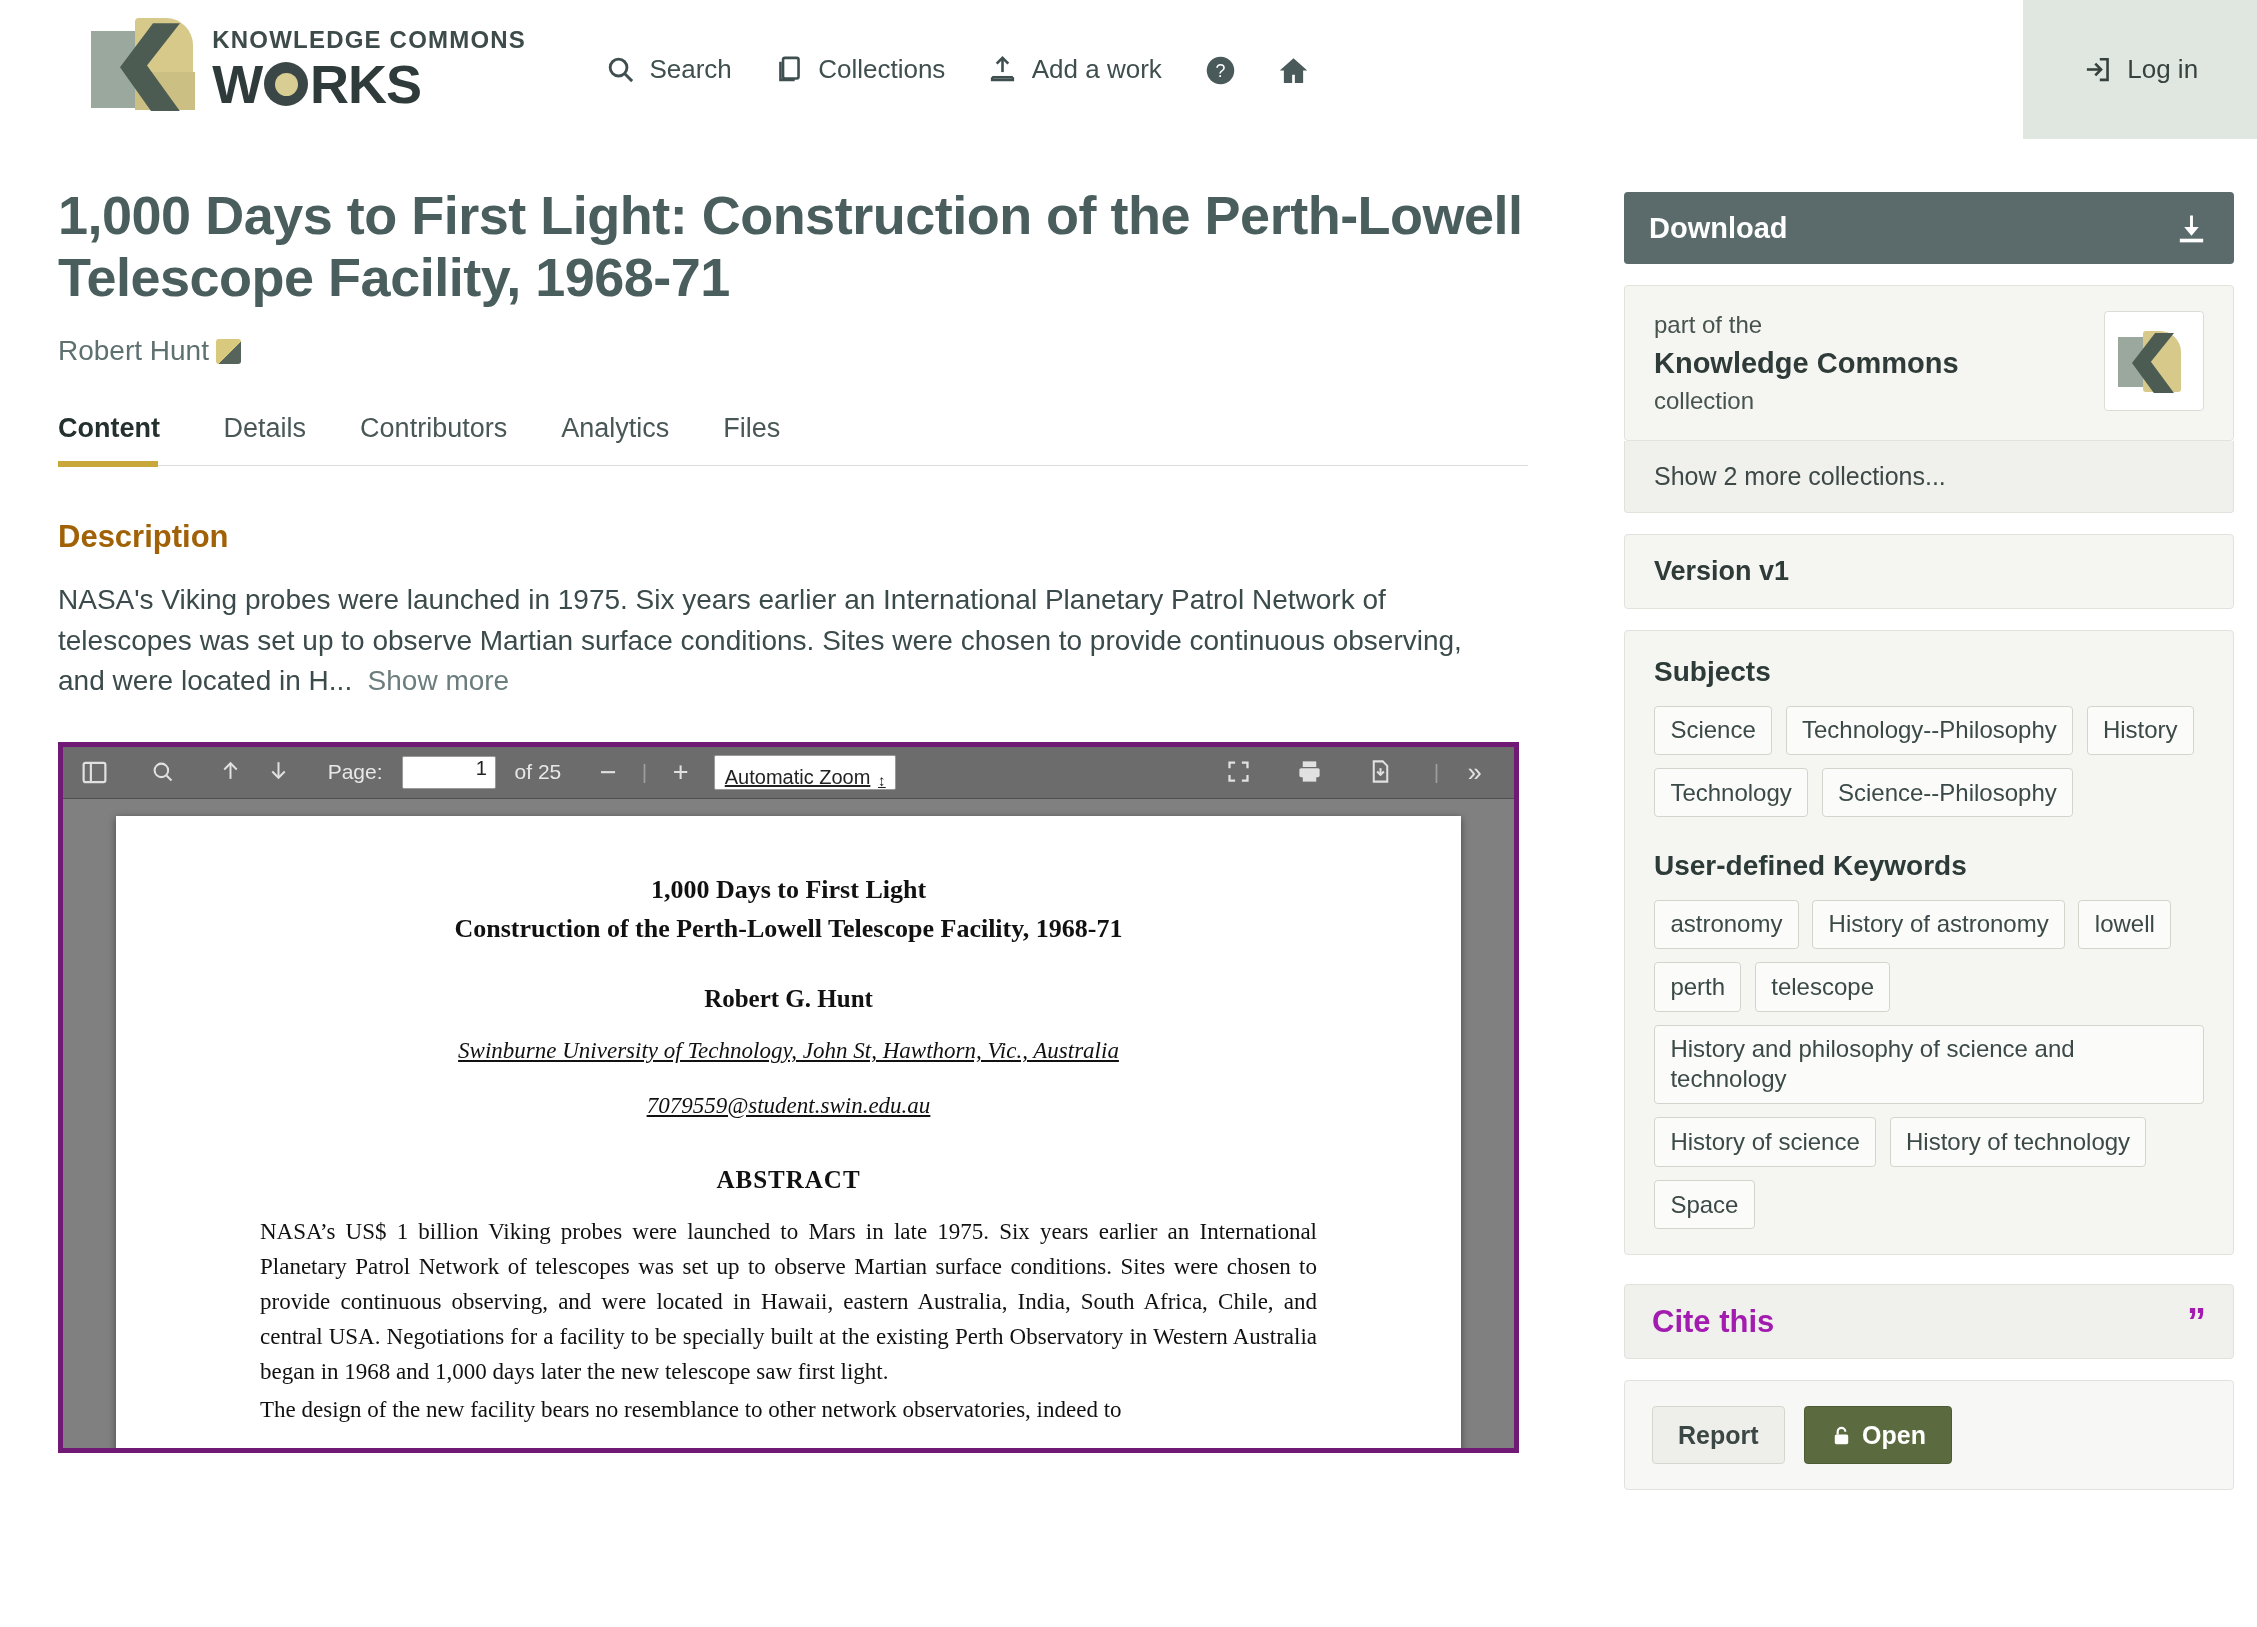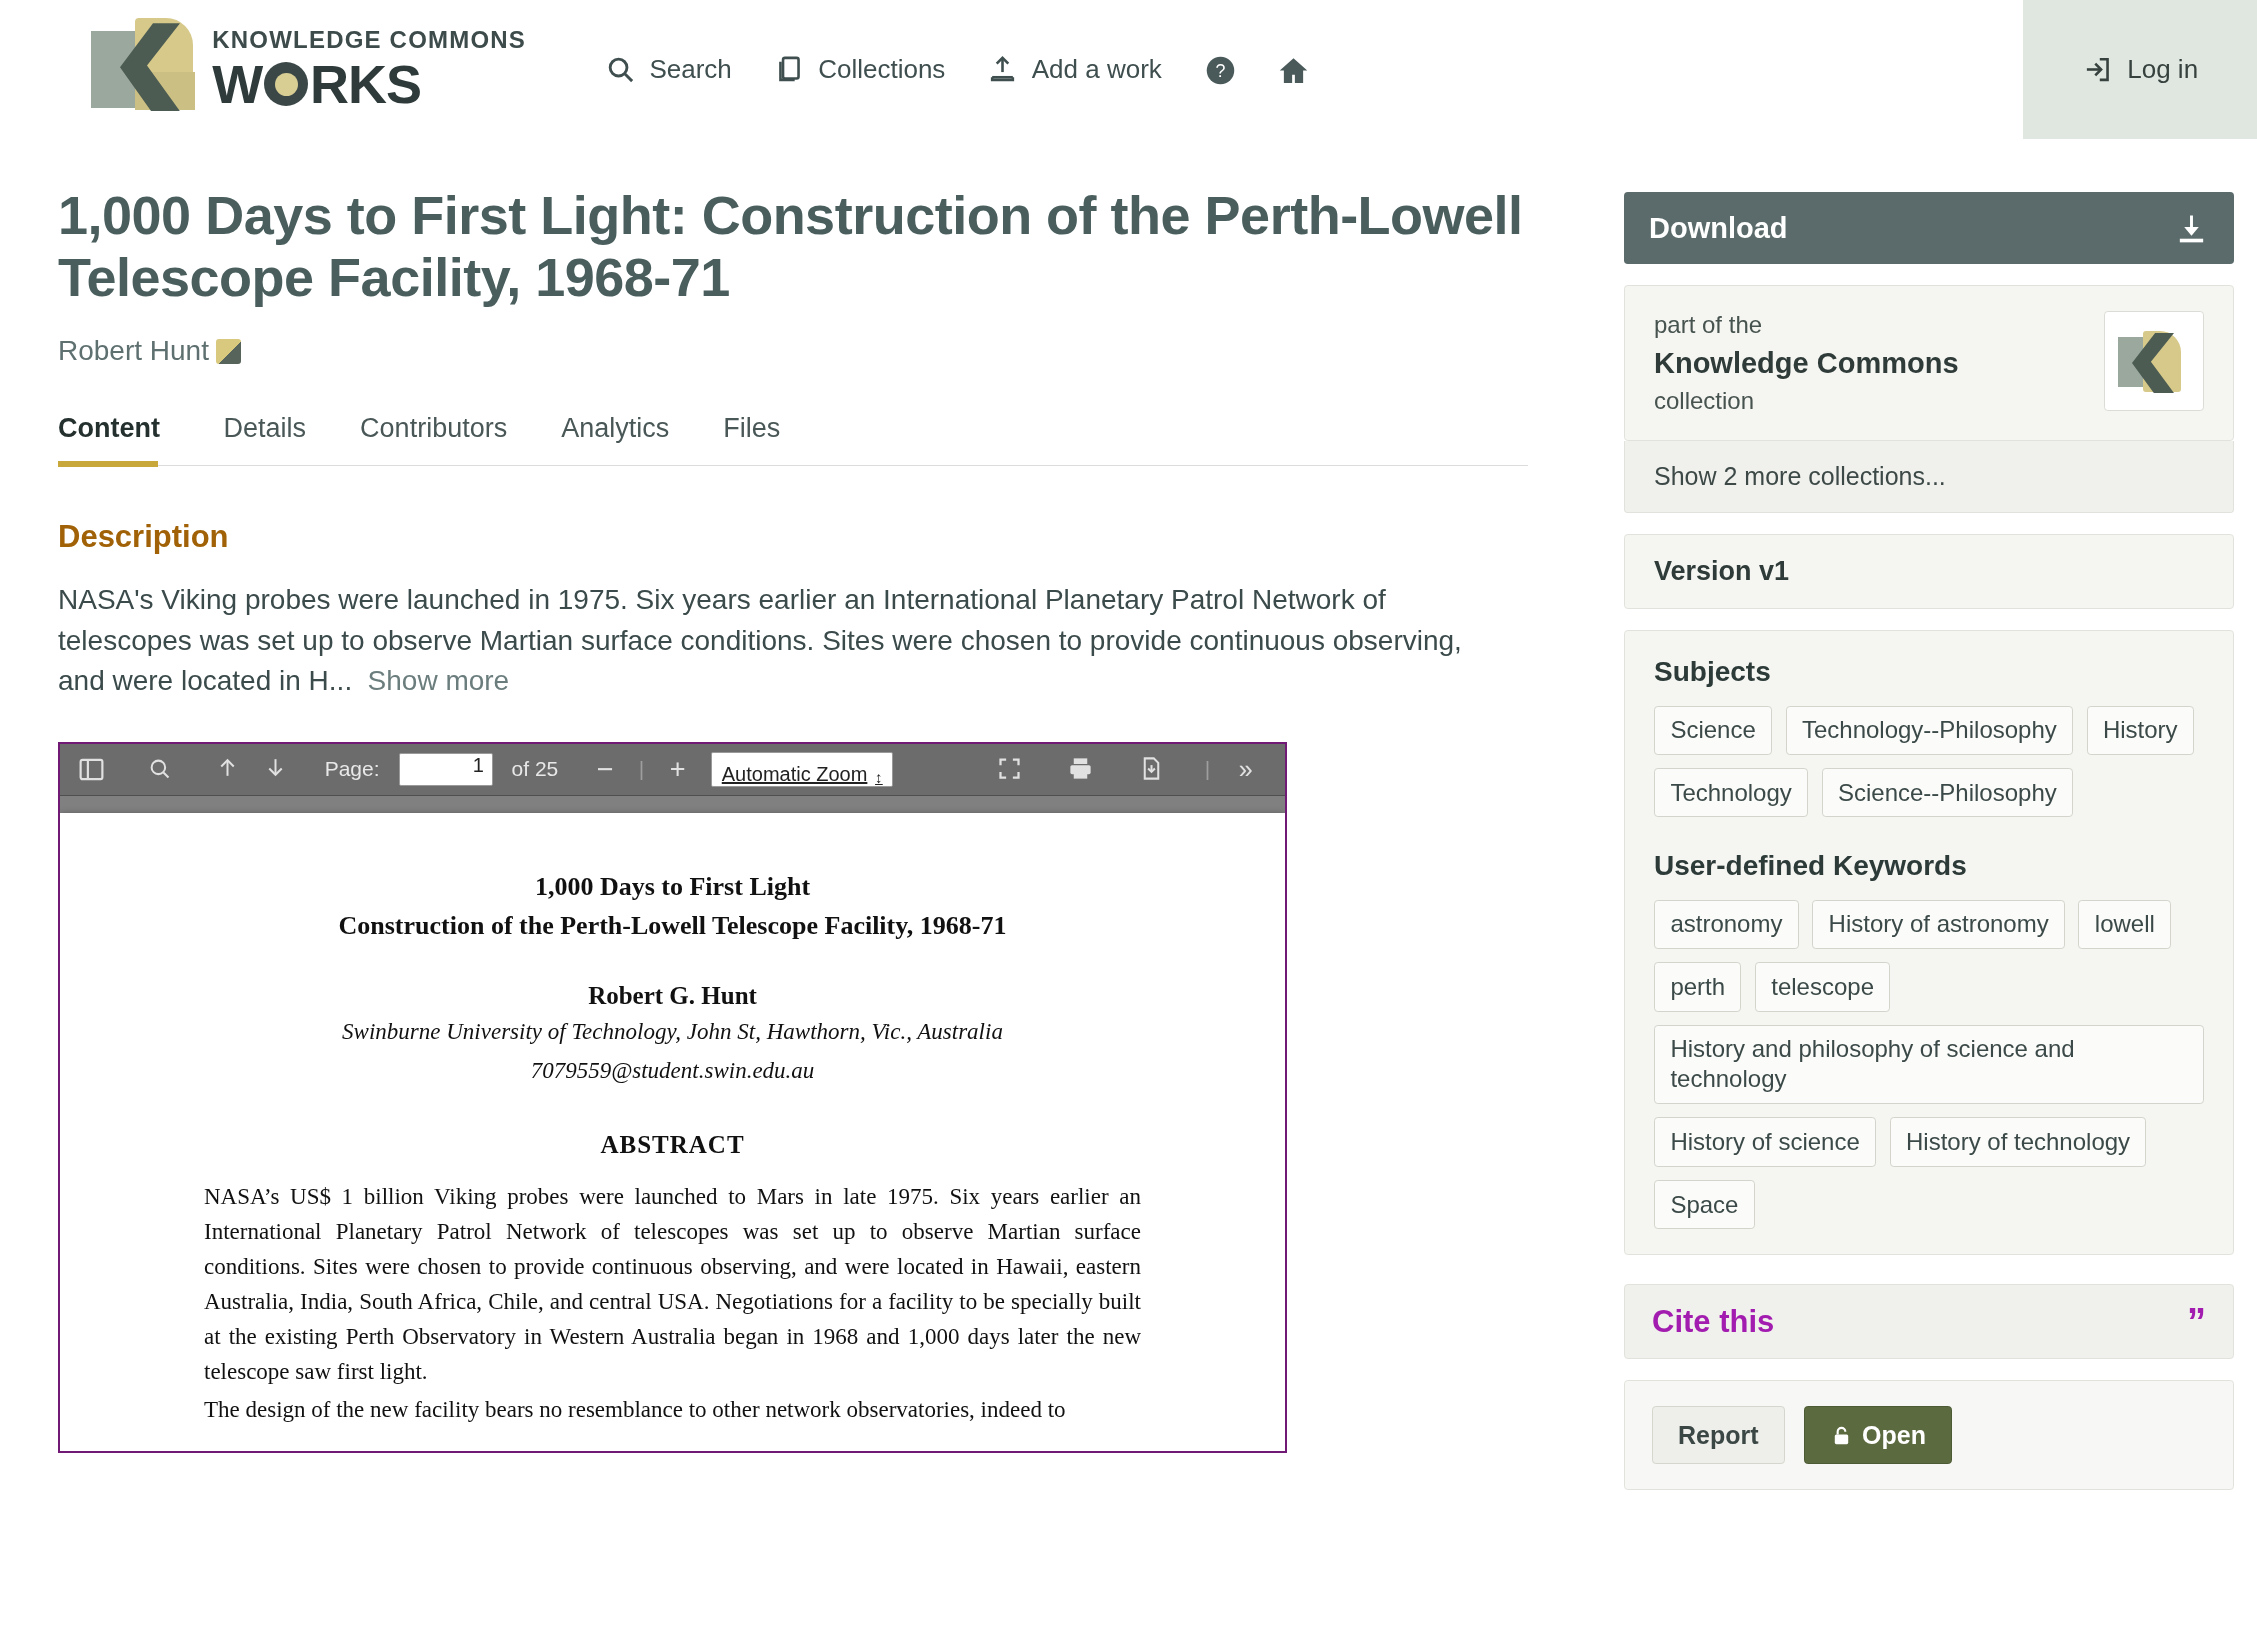--- a/index.html
+++ b/index.html
@@ -106,21 +106,21 @@
     margin-top: 53px; font-size: 31px; font-weight: bold; color: #a16207;
   }
   .desc {
     margin-top: 25px; font-size: 28px; line-height: 1.45; color: #3b4a4a;
     max-width: 1436px;
   }
   .showmore { color: #6b7d7d; margin-left: 15.4px; cursor: pointer; }
 
   
   .pdf {
-    margin-top: 40px; width: 1229px; border: 2px solid #701a75;
+    margin-top: 40px; width: 1461px; border: 5px solid #701a75;
     background: #808080; height: 711px; overflow: hidden;
   }
   .pdf-toolbar {
     height: 52px; background: #6c6c6c; border-bottom: 1px solid #4f4f4f;
     display: flex; align-items: center; padding: 0 17.3px; gap: 19px;
     color: #e8e8e8; font-size: 21px; position: relative;
   }
   .tb-ico { width: 29px; height: 29px; display: inline-block; opacity: .95; cursor: pointer;}
   .pageinput {
     width: 94px; height: 33px; background: #fff; border: 1px solid #9a9a9a;
@@ -135,21 +135,21 @@
   .pdf-body {
     background: #808080; height: 659px; display: flex; justify-content: center;
     padding-top: 17.3px;
   }
   .pdf-page {
     width: 1345px; background: #fff; box-shadow: 0 1.9px 7.7px rgba(0,0,0,.45);
     padding: 54px 144px; font-family: "Liberation Serif", serif; color: #111;
   }
   .pp-title { text-align: center; font-size: 26px; font-weight: bold; line-height: 1.5; }
   .pp-author { text-align: center; font-size: 25px; font-weight: bold; margin-top: 37px; }
-  .pp-aff { text-align: center; font-size: 23px; font-style: italic; margin-top: 5px; line-height: 1.45;}
+  .pp-aff { text-align: center; font-size: 23px; font-style: italic; margin-top: 21px; line-height: 1.45; text-decoration: underline;}
   .pp-abs { text-align: center; font-size: 25px; font-weight: bold; margin-top: 44px; letter-spacing: 1px;}
   .pp-body { font-size: 23px; line-height: 1.52; margin-top: 21px; text-align: justify; }
 
   
   .dl-bar {
     background: #5b6b6b; color: #fff; height: 72px; border-radius: 3.8px;
     display: flex; align-items: center; justify-content: space-between;
     padding: 0 25px; font-size: 29px; font-weight: bold;
     cursor: pointer;
   }

